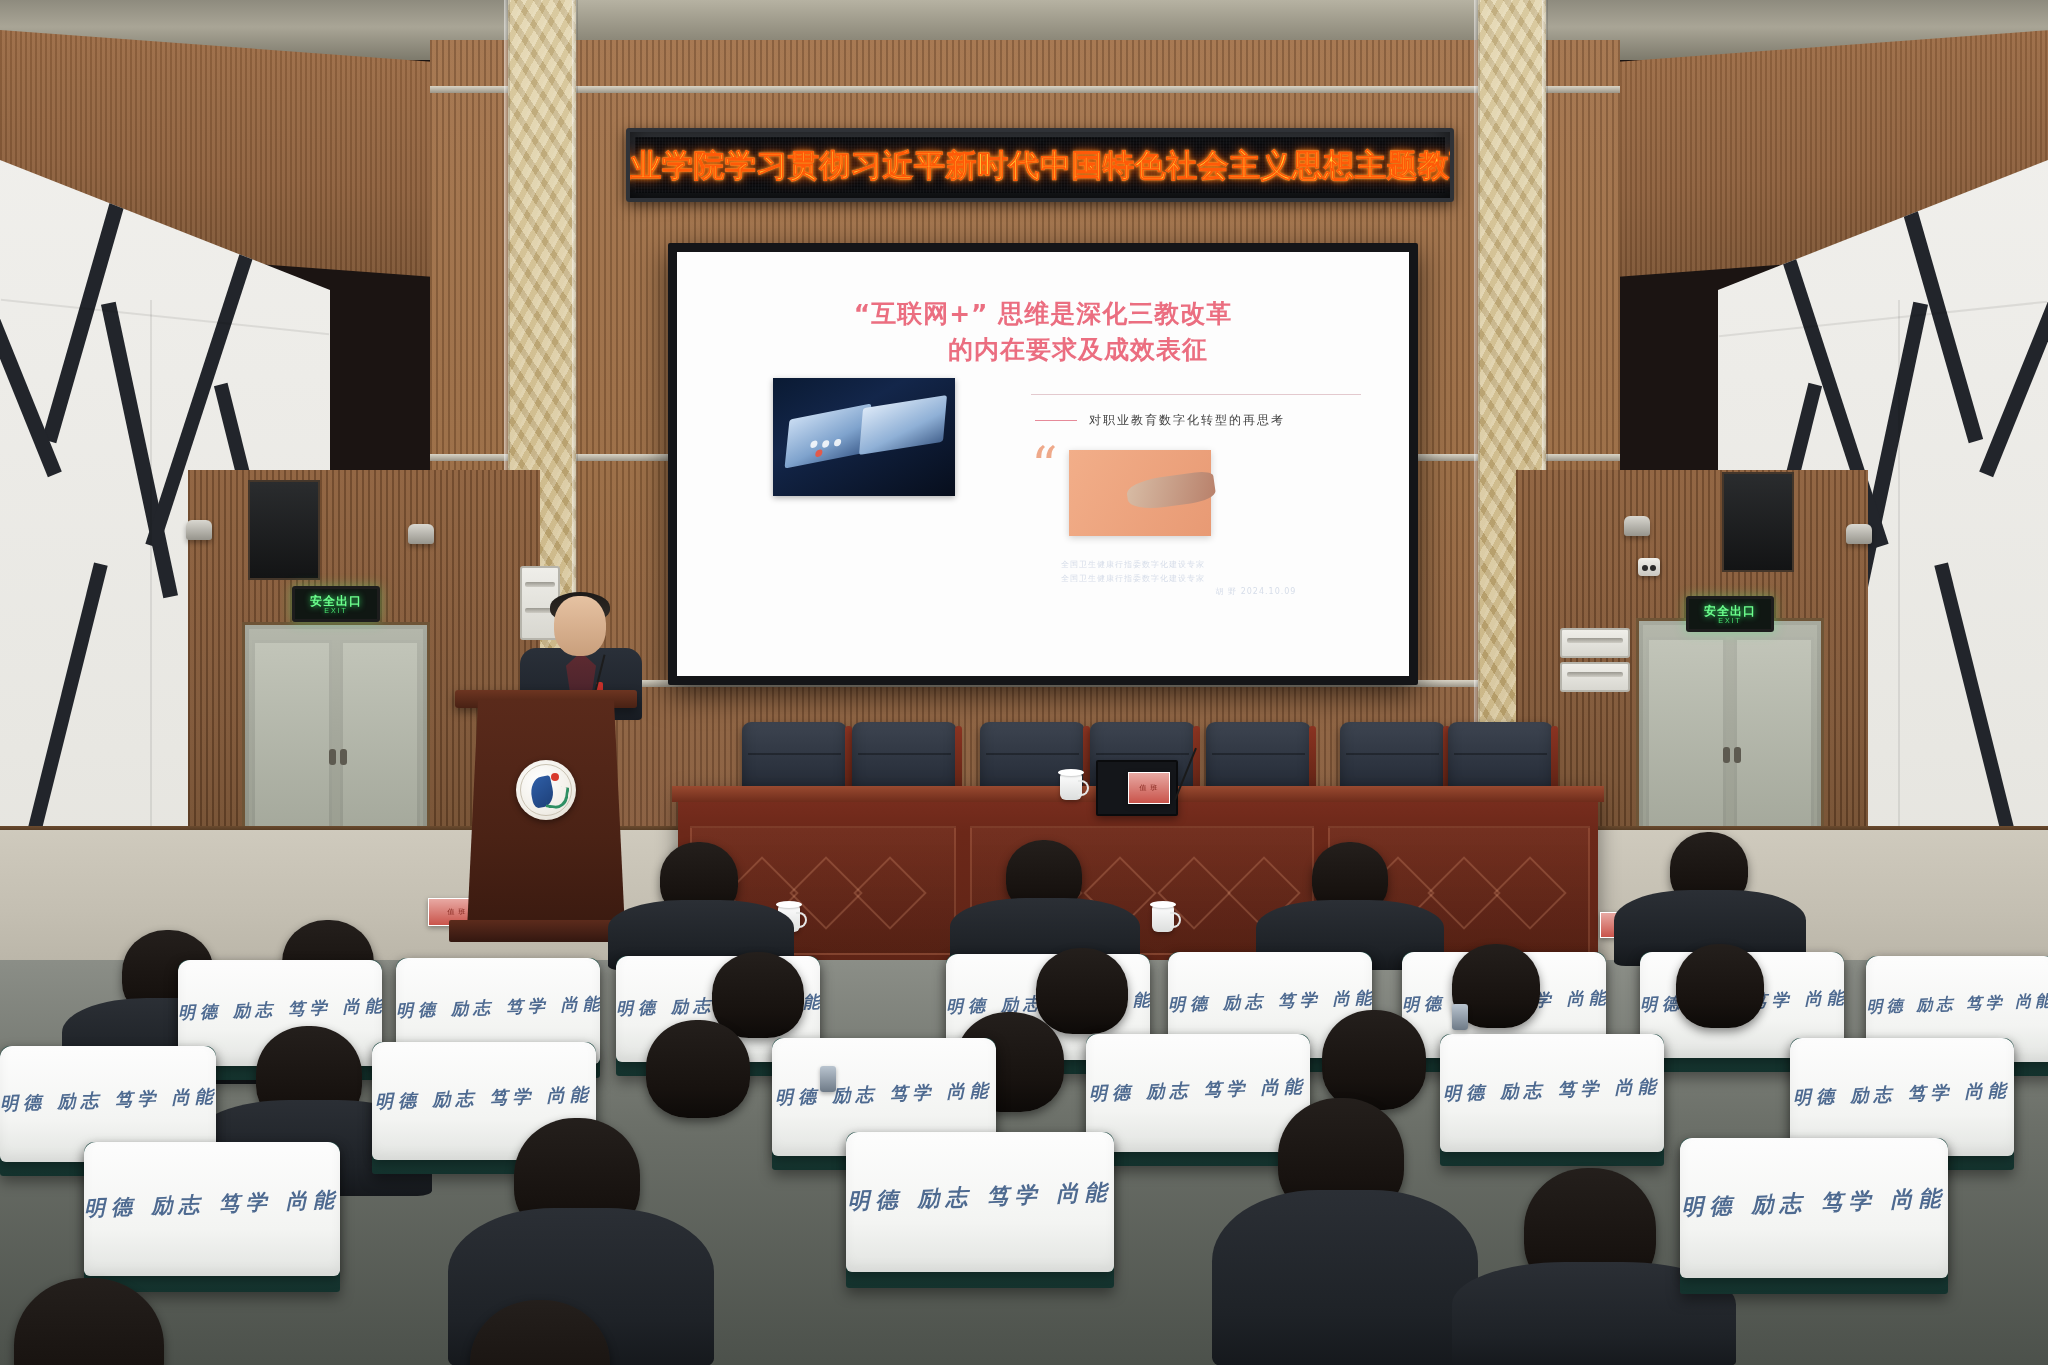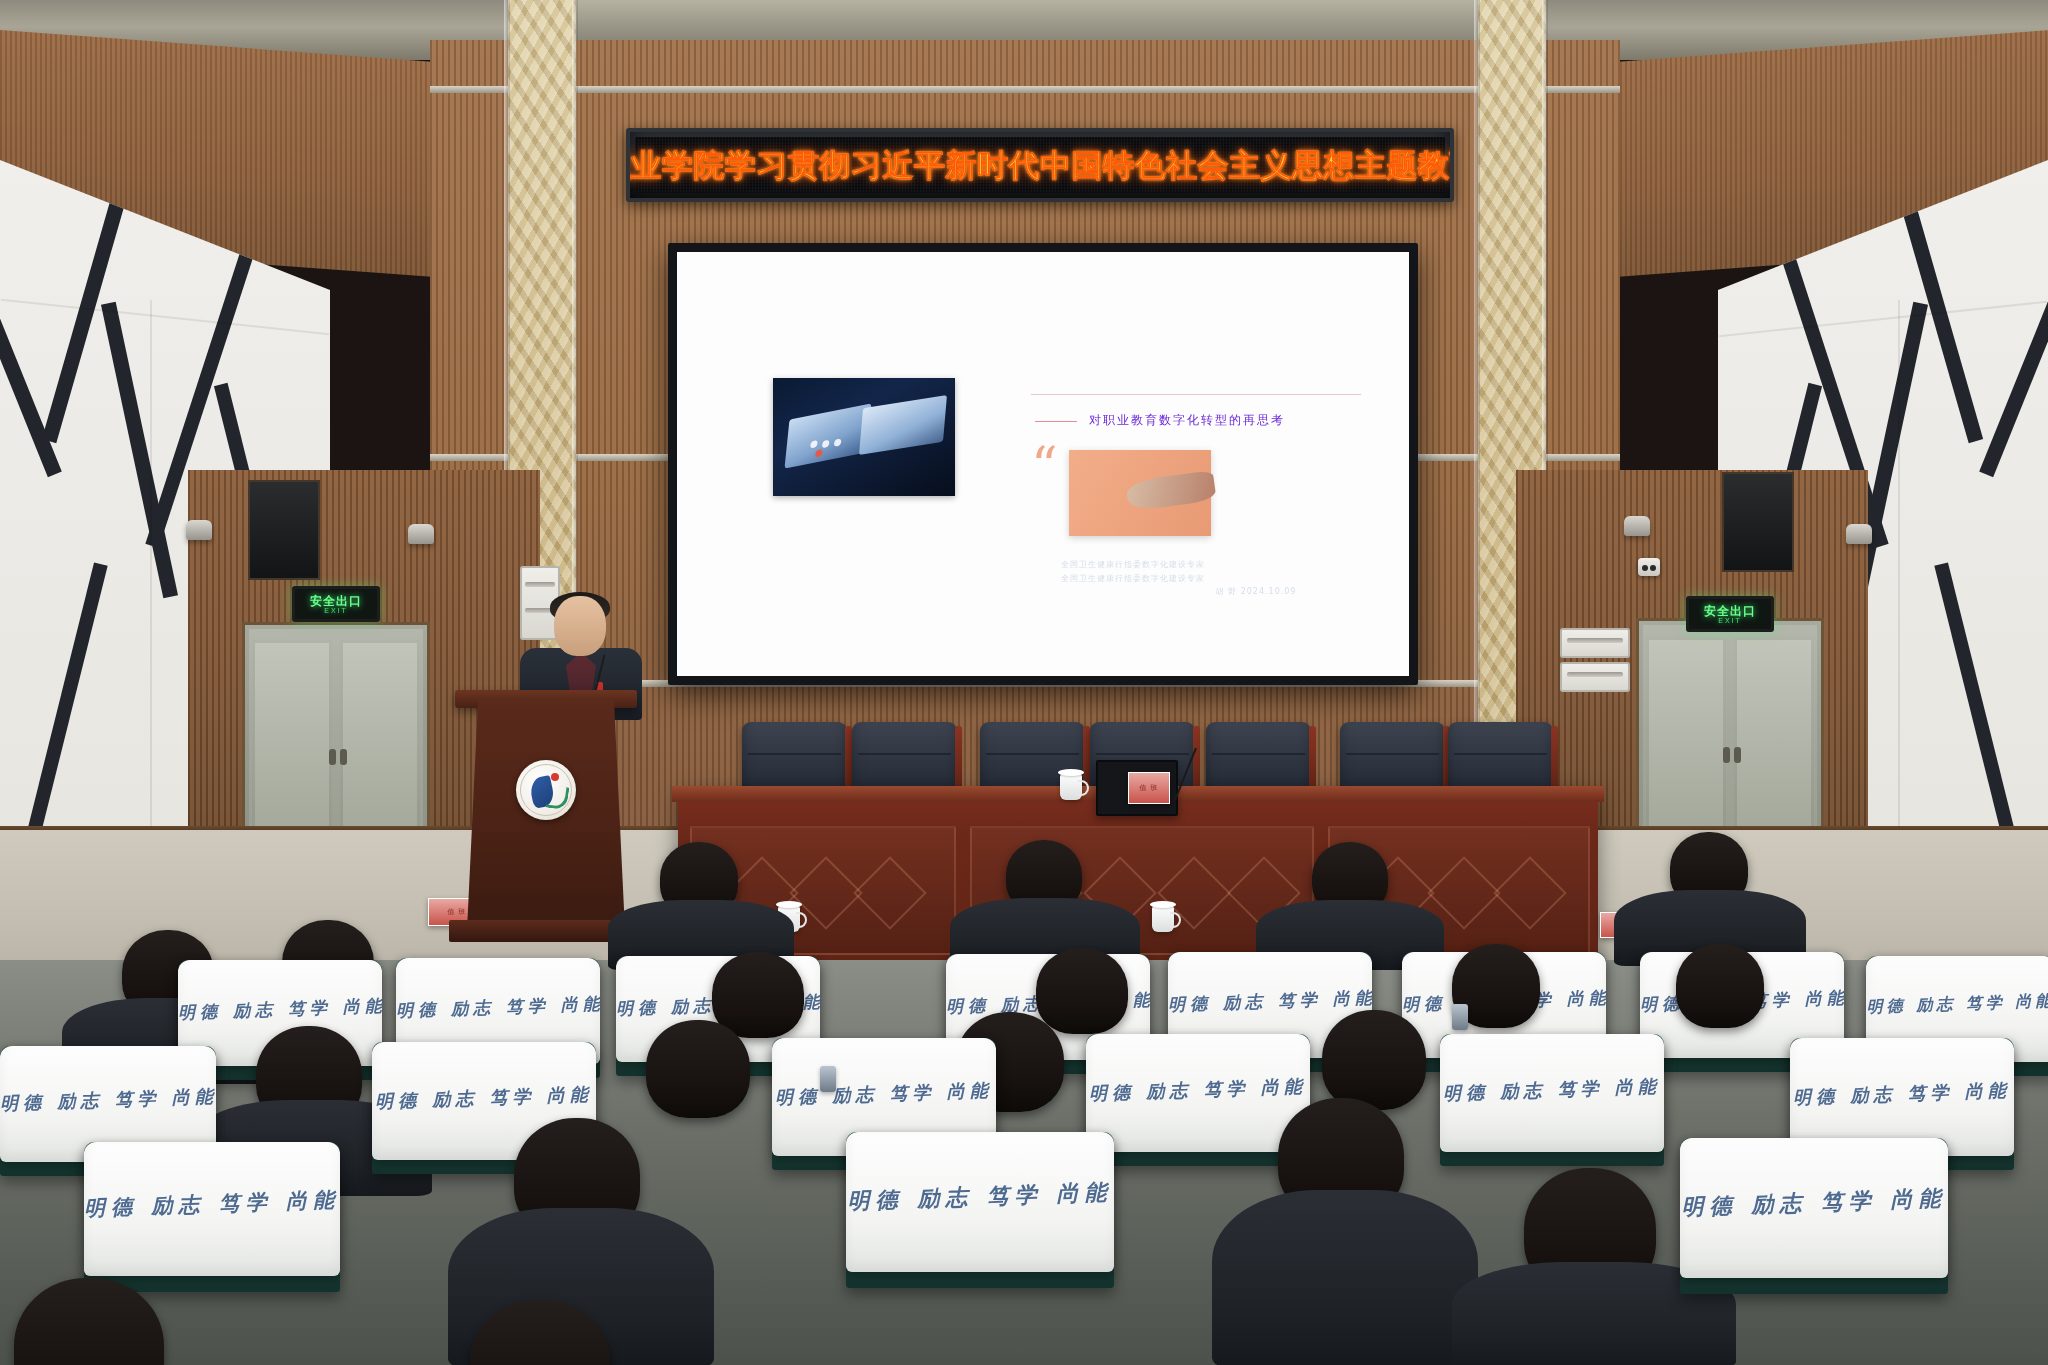--- a/index.html
+++ b/index.html
@@ -106,22 +106,22 @@
     line-height:1.42;letter-spacing:1px;
     font-family:"DejaVu Sans","Liberation Sans",sans-serif;
   }
   .slide-title .l2{display:block;padding-left:70px;}
   .slide-rule{
     position:absolute;left:354px;top:142px;width:330px;height:1px;
     background:#e3c9ce;
   }
   .slide-sub{
     position:absolute;left:358px;top:160px;
-    color:#6d28d9;font-size:12px;letter-spacing:2px;white-space:nowrap;
-    font-family:Liberation Serif, serif;
+    color:#404040;font-size:12px;letter-spacing:2px;white-space:nowrap;
+    font-family:Liberation Mono, monospace;
   }
   .slide-sub .dash{display:inline-block;width:42px;height:1px;
     background:#e68a99;vertical-align:middle;margin-right:12px;}
   .slide-photo{
     position:absolute;left:96px;top:126px;width:182px;height:118px;
     background:linear-gradient(150deg,#0a1a33 0%,#13264a 35%,#070e1c 100%);
     box-shadow:0 2px 6px rgba(0,0,0,.3);overflow:hidden;
   }
   .dev{position:absolute;border-radius:3px;}
   .dev.a{left:14px;top:34px;width:82px;height:48px;
@@ -374,20 +374,24 @@
   <div class="banner">
     <div class="banner-inner">
       <span class="banner-text">漳州卫生职业学院学习贯彻习近平新时代中国特色社会主义思想主题教育专题讲座</span>
     </div>
   </div>
 
   <div class="screen-frame">
     <div class="screen">
       <div class="slide">
 
+        <div class="slide-title">
+          <span>“互联网+” 思维是深化三教改革</span>
+          <span class="l2">的内在要求及成效表征</span>
+        </div>
 
         <div class="slide-rule"></div>
 
         <div class="slide-sub">
           <span class="dash"></span><span>对职业教育数字化转型的再思考</span>
         </div>
 
         <div class="slide-photo">
           <div class="dev a">
             <span class="dot" style="left:24px;top:26px;"></span>

